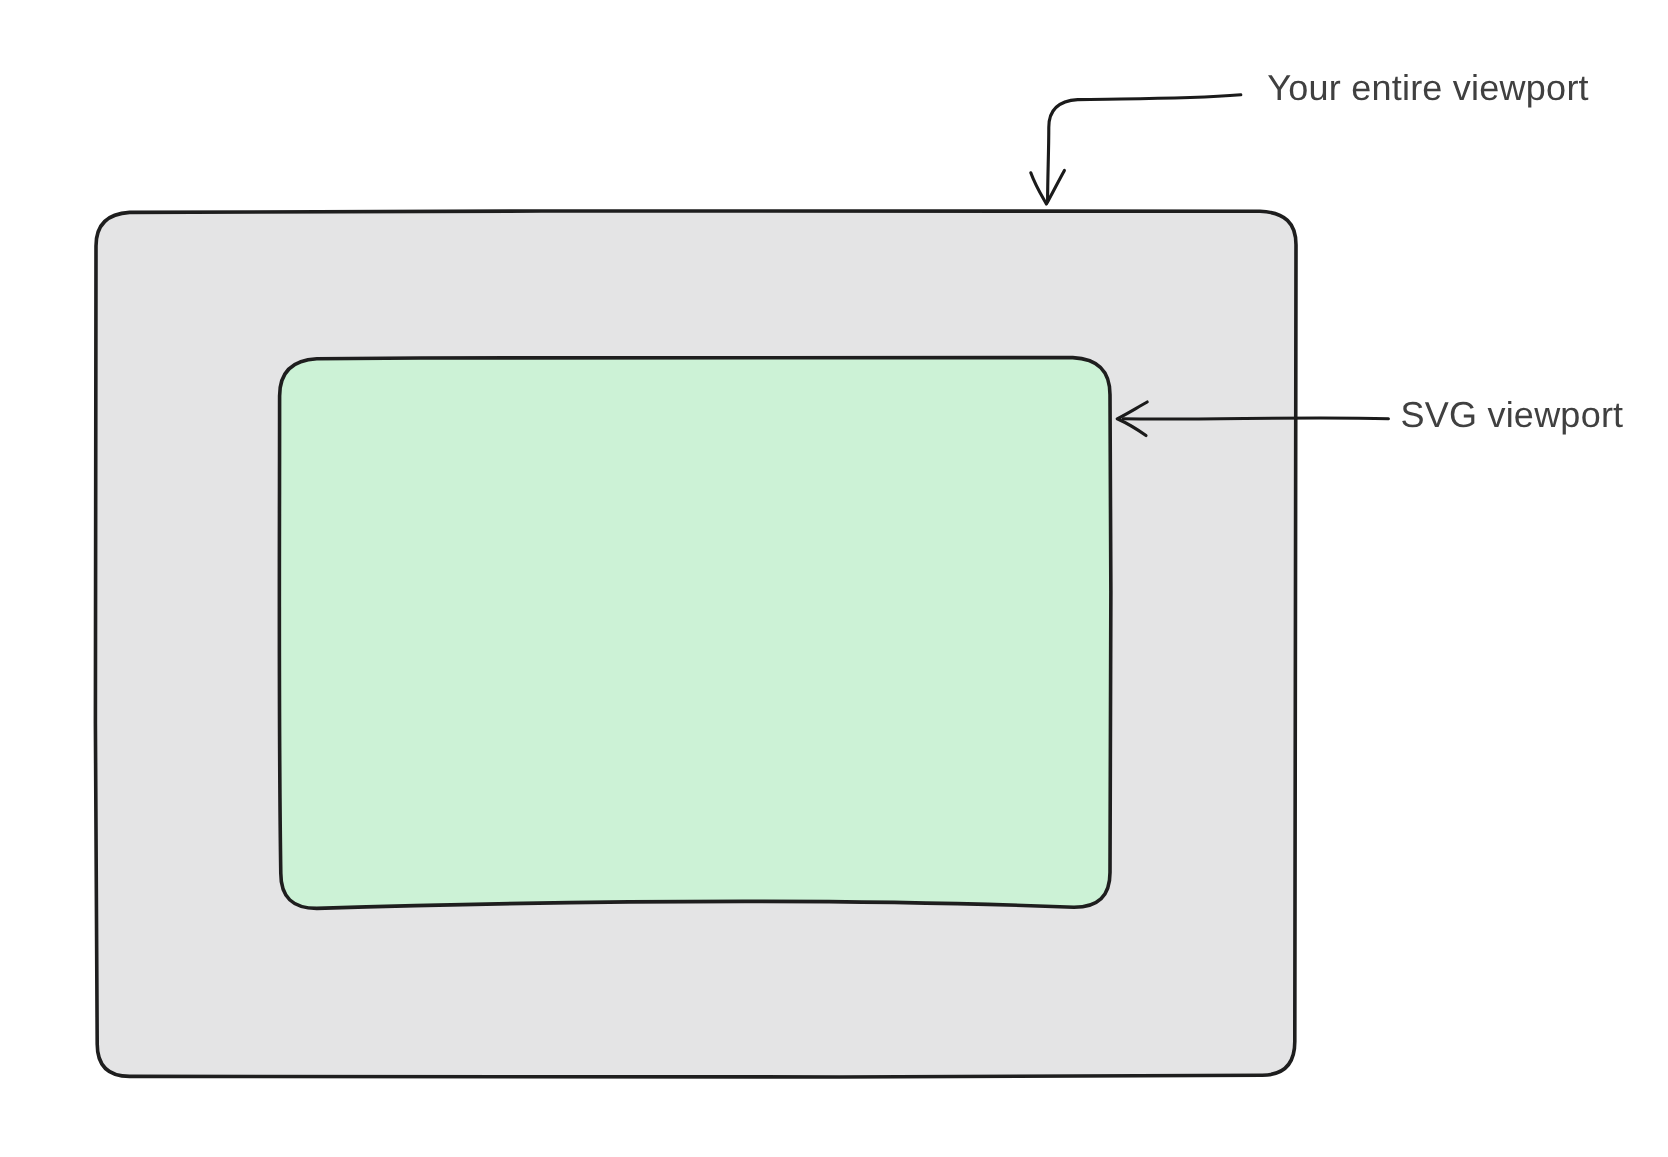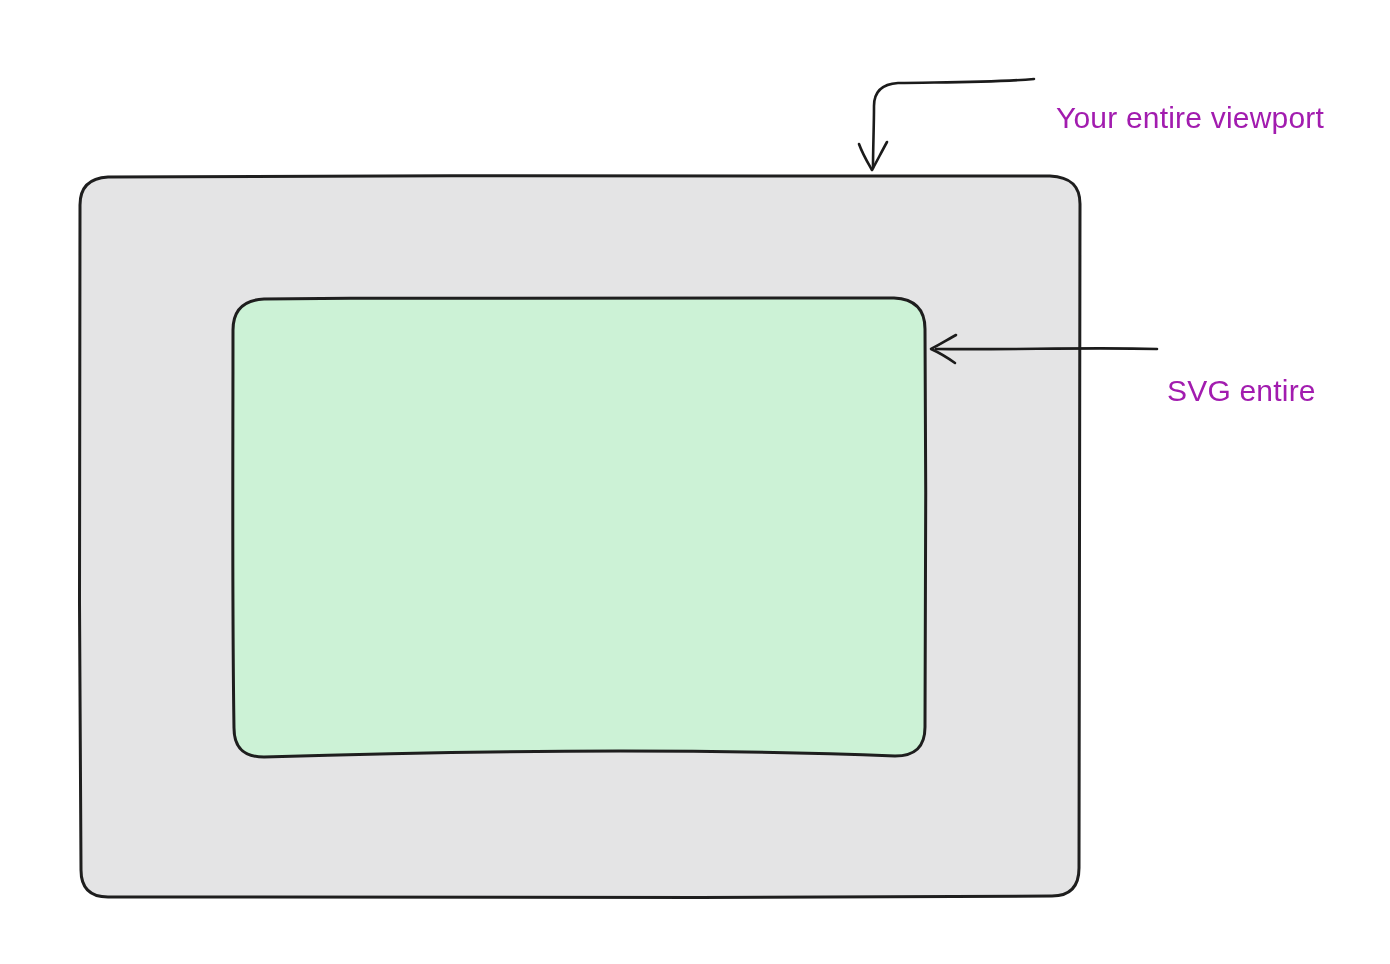--- a/index.html
+++ b/index.html
@@ -31,27 +31,26 @@
   }
   .arrow {
     fill: none;
     stroke: #1b1b1b;
     stroke-width: 2.6;
     stroke-linecap: round;
     stroke-linejoin: round;
   }
   .diagram-label {
     position: absolute;
-    color: #a21caf;
+    color: #404040;
     font-size: 30px;
     line-height: 1.2;
     white-space: nowrap;
     letter-spacing: 0.2px;
     font-family: "Liberation Sans", sans-serif;
-    margin-top: 44px;
   }
   .label-viewport {
     left: 1056px;
     top: 56px;
   }
   .label-viewbox {
     left: 1167px;
     top: 329px;
   }
 </style>
@@ -96,15 +95,15 @@
       <path class="arrow" d="M 1157 349
                C 1090 347, 1010 350, 936 349" stroke="#1b1b1b"></path>
       <path class="arrow" d="M 956 335
                C 947 340, 939 345, 931 349
                C 940 353, 948 358, 955 363" stroke="#1b1b1b"></path>
     </g>
   </svg>
 
   <div class="diagram-label label-viewport">Your entire viewport</div>
 
-  <div class="diagram-label label-viewbox">SVG entire</div>
+  <div class="diagram-label label-viewbox">SVG viewport</div>
 
 </div>
 
 </body></html>

